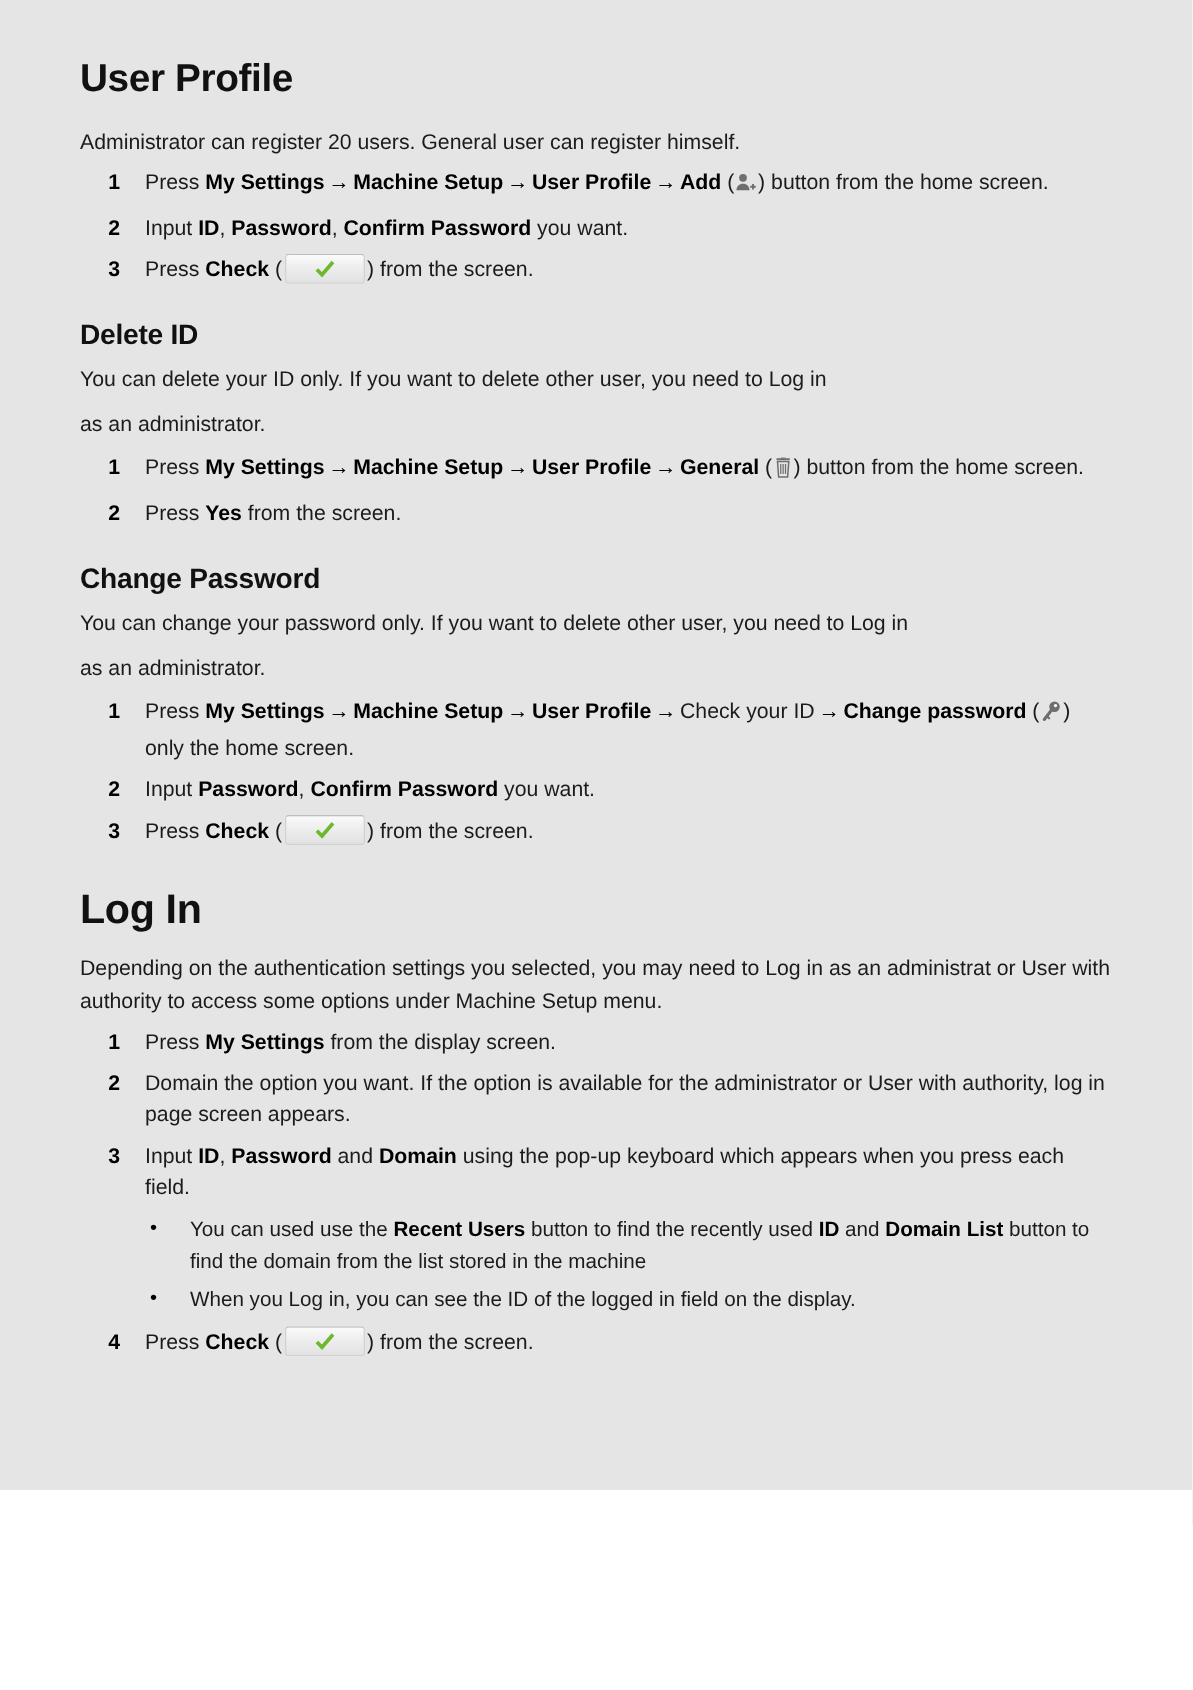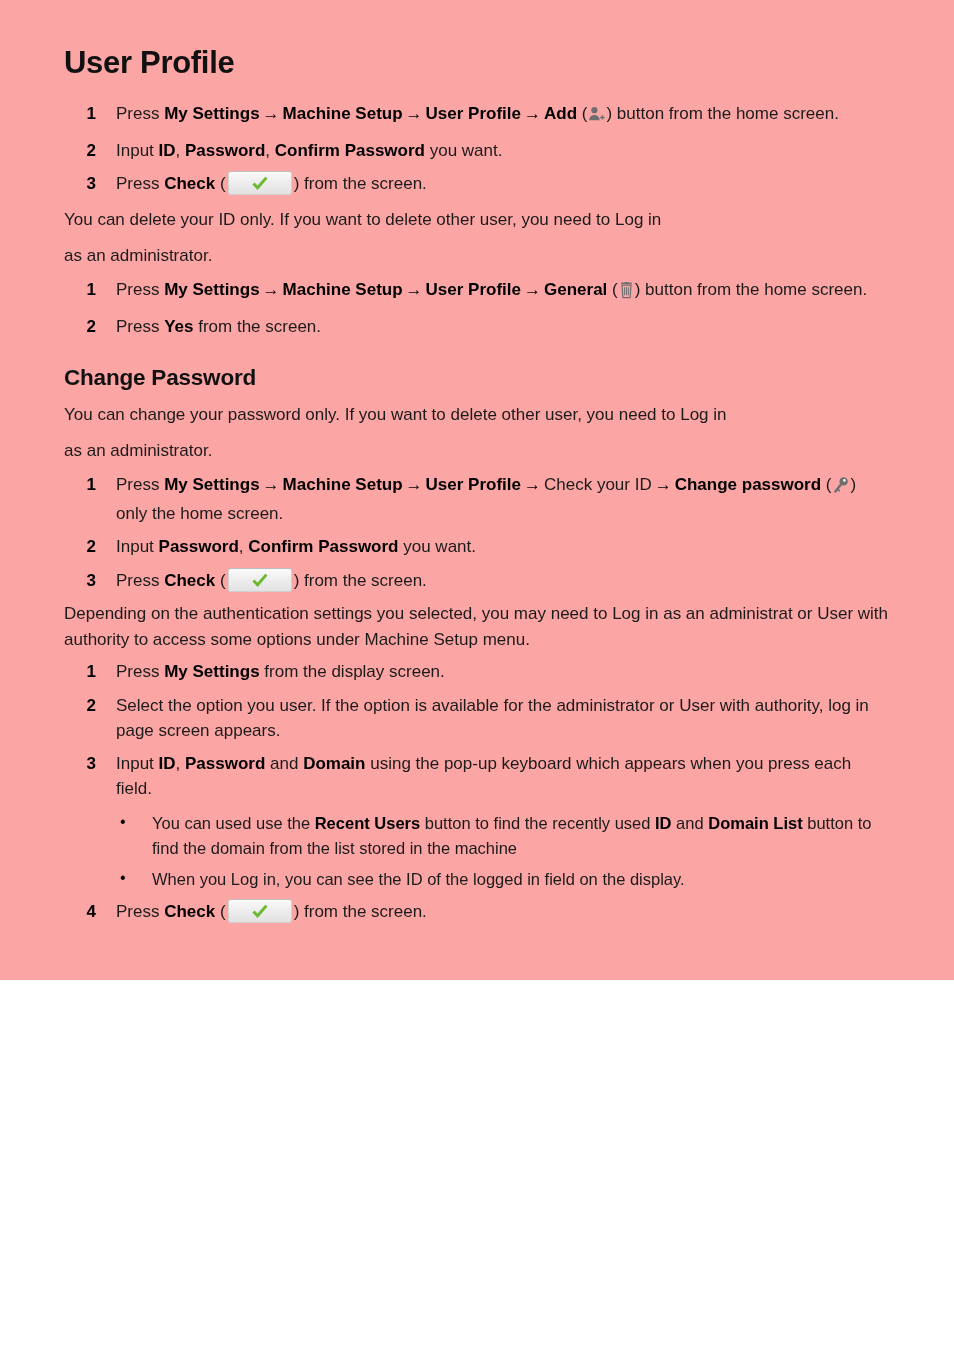--- a/index.html
+++ b/index.html
@@ -8,23 +8,23 @@
     background: #ffffff;
   }
   body {
     font-family: "Liberation Sans", sans-serif;
     color: #000000;
     -webkit-font-smoothing: antialiased;
   }
   .page {
     position: relative;
     width: 954px;
-    height: 980px;
+    height: 1192px;
     margin: 0 auto;
-    background: #fca5a5;
+    background: #e5e5e5;
     overflow: hidden;
     box-sizing: border-box;
   }
   .content {
     position: absolute;
     left: 64px;
     top: 46px;
     width: 826px;
   }
 
@@ -158,39 +158,41 @@
     padding: 0 3px;
   }
 </style>
 </head>
 <body>
 
 <div class="page">
   <div class="content">
 
     <h1 class="chapter">User Profile</h1>
+    <p class="intro">Administrator can register 20 users. General user can register himself.</p>
 
     <ol class="steps">
       <li>
         <span class="num">1</span><span>Press </span><b>My Settings</b><span class="arrow">→</span><b>Machine Setup</b><span class="arrow">→</span><b>User Profile</b><span class="arrow">→</span><b>Add</b><span> </span><span>(</span><span class="icon-inline"><svg width="17" height="17" viewBox="0 0 17 17">
               <circle cx="6.4" cy="4.2" r="3.1" fill="#6e6e6e"></circle>
               <path d="M1.2 14.2c0-3.1 2.3-5.2 5.2-5.2s5.2 2.1 5.2 5.2z" fill="#6e6e6e"></path>
               <path d="M12.2 11.4h4.4M14.4 9.2v4.4" stroke="#6e6e6e" stroke-width="1.5" fill="none"></path>
             </svg></span><span>)</span><span> button from the home screen.</span>
       </li>
       <li>
         <span class="num">2</span><span>Input </span><b>ID</b><span>, </span><b>Password</b><span>, </span><b>Confirm Password</b><span> you want.</span>
       </li>
       <li>
         <span class="num">3</span><span>Press </span><b>Check</b><span> </span><span>(</span><span class="icon-check-btn"><svg width="20" height="18" viewBox="0 0 20 18">
               <path d="M3.5 9.6 L7.6 13.8 L16.4 3.6" stroke="#6cb82e" stroke-width="2.9" fill="none" stroke-linecap="butt" stroke-linejoin="miter"></path>
             </svg></span><span>)</span><span> from the screen.</span>
       </li>
     </ol>
 
+    <h2 class="section">Delete ID</h2>
     <p class="intro loose">You can delete your ID only. If you want to delete other user, you need to Log in</p>
     <p class="intro loose">as an administrator.</p>
     <ol class="steps">
       <li>
         <span class="num">1</span><span>Press </span><b>My Settings</b><span class="arrow">→</span><b>Machine Setup</b><span class="arrow">→</span><b>User Profile</b><span class="arrow">→</span><b>General</b><span> </span><span>(</span><span class="icon-inline"><svg width="15" height="17" viewBox="0 0 15 17">
               <rect x="2.2" y="0.6" width="10.6" height="1.5" fill="#6e6e6e"></rect>
               <rect x="5.6" y="-0.2" width="3.8" height="1.2" fill="#6e6e6e"></rect>
               <path d="M3 3.2 h9 l-0.9 12.4 h-7.2 z" fill="none" stroke="#6e6e6e" stroke-width="1.2"></path>
               <path d="M5.6 5.2 v8 M7.5 5.2 v8 M9.4 5.2 v8" stroke="#6e6e6e" stroke-width="1"></path>
             </svg></span><span>)</span><span> button from the home screen.</span>
@@ -215,27 +217,28 @@
       <li>
         <span class="num">2</span><span>Input </span><b>Password</b><span>, </span><b>Confirm Password</b><span> you want.</span>
       </li>
       <li>
         <span class="num">3</span><span>Press </span><b>Check</b><span> </span><span>(</span><span class="icon-check-btn"><svg width="20" height="18" viewBox="0 0 20 18">
               <path d="M3.5 9.6 L7.6 13.8 L16.4 3.6" stroke="#6cb82e" stroke-width="2.9" fill="none" stroke-linecap="butt" stroke-linejoin="miter"></path>
             </svg></span><span>)</span><span> from the screen.</span>
       </li>
     </ol>
 
+    <h1 class="chapter second">Log In</h1>
     <p class="intro">Depending on the authentication settings you selected, you may need to Log in as an administrat or User with authority to access some options under Machine Setup menu.</p>
     <ol class="steps">
       <li>
         <span class="num">1</span><span>Press </span><b>My Settings</b><span> from the display screen.</span>
       </li>
       <li>
-        <span class="num">2</span><span>Select the option you user. If the option is available for the administrator or User with authority, log in page screen appears.</span>
+        <span class="num">2</span><span>Domain the option you want. If the option is available for the administrator or User with authority, log in page screen appears.</span>
       </li>
       <li>
         <span class="num">3</span><span>Input </span><b>ID</b><span>, </span><b>Password</b><span> and </span><b>Domain</b><span> using the pop-up keyboard which appears when you press each field.</span>
 
         <ul class="bullets">
           <li>
             <span class="dot">•</span><span>You can used use the </span><b>Recent Users</b><span> button to find the recently used </span><b>ID</b><span> and </span><b>Domain List</b><span> button to find the domain from the list stored in the machine</span>
           </li>
           <li>
             <span class="dot">•</span><span>When you Log in, you can see the ID of the logged in field on the display.</span>

